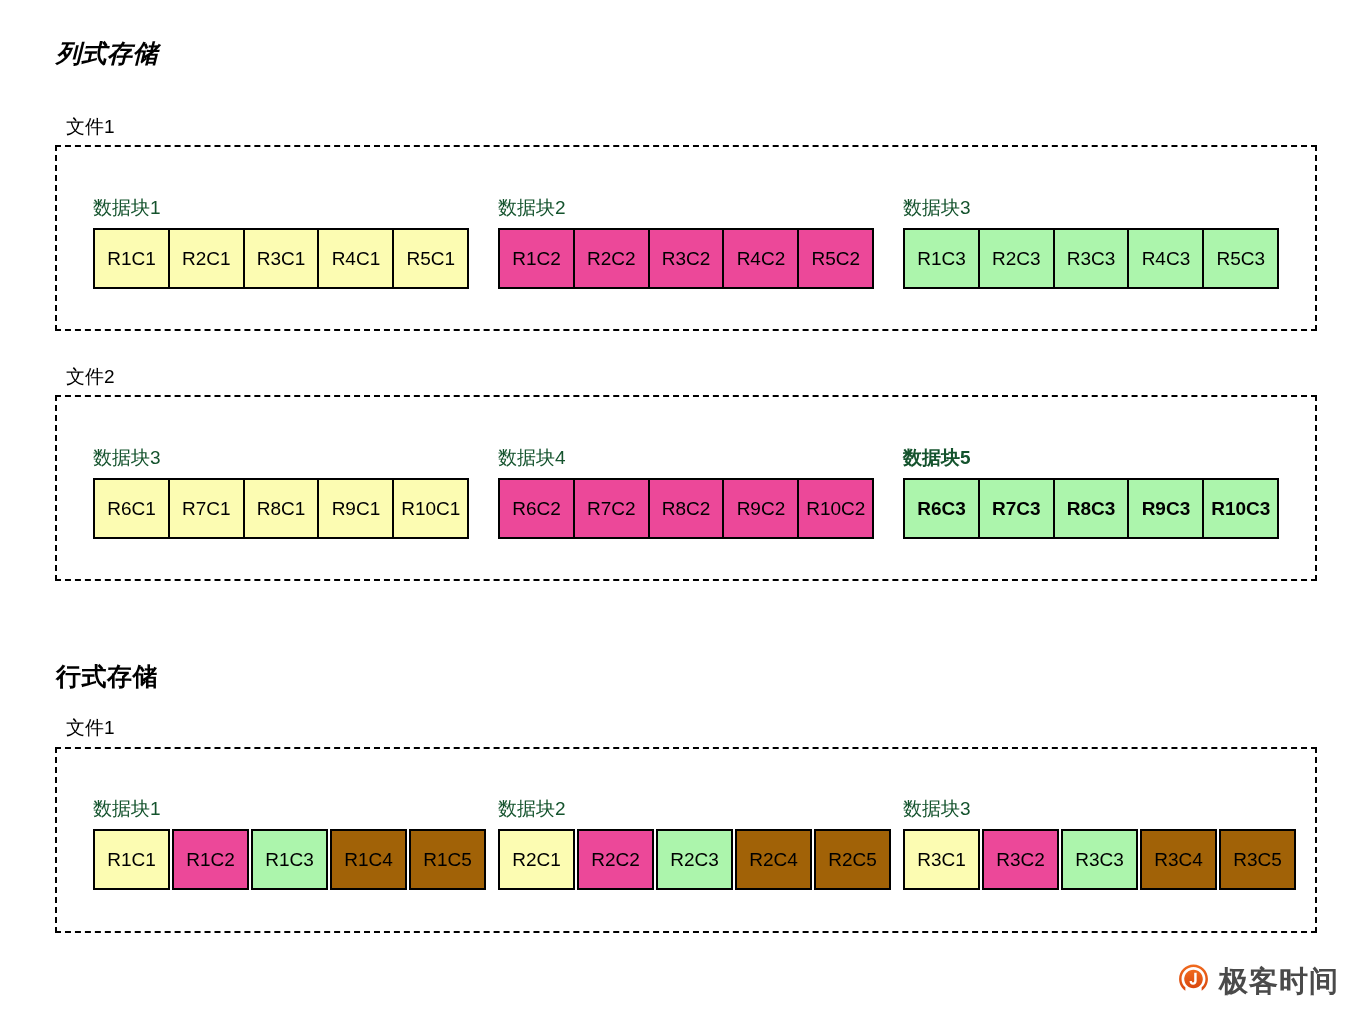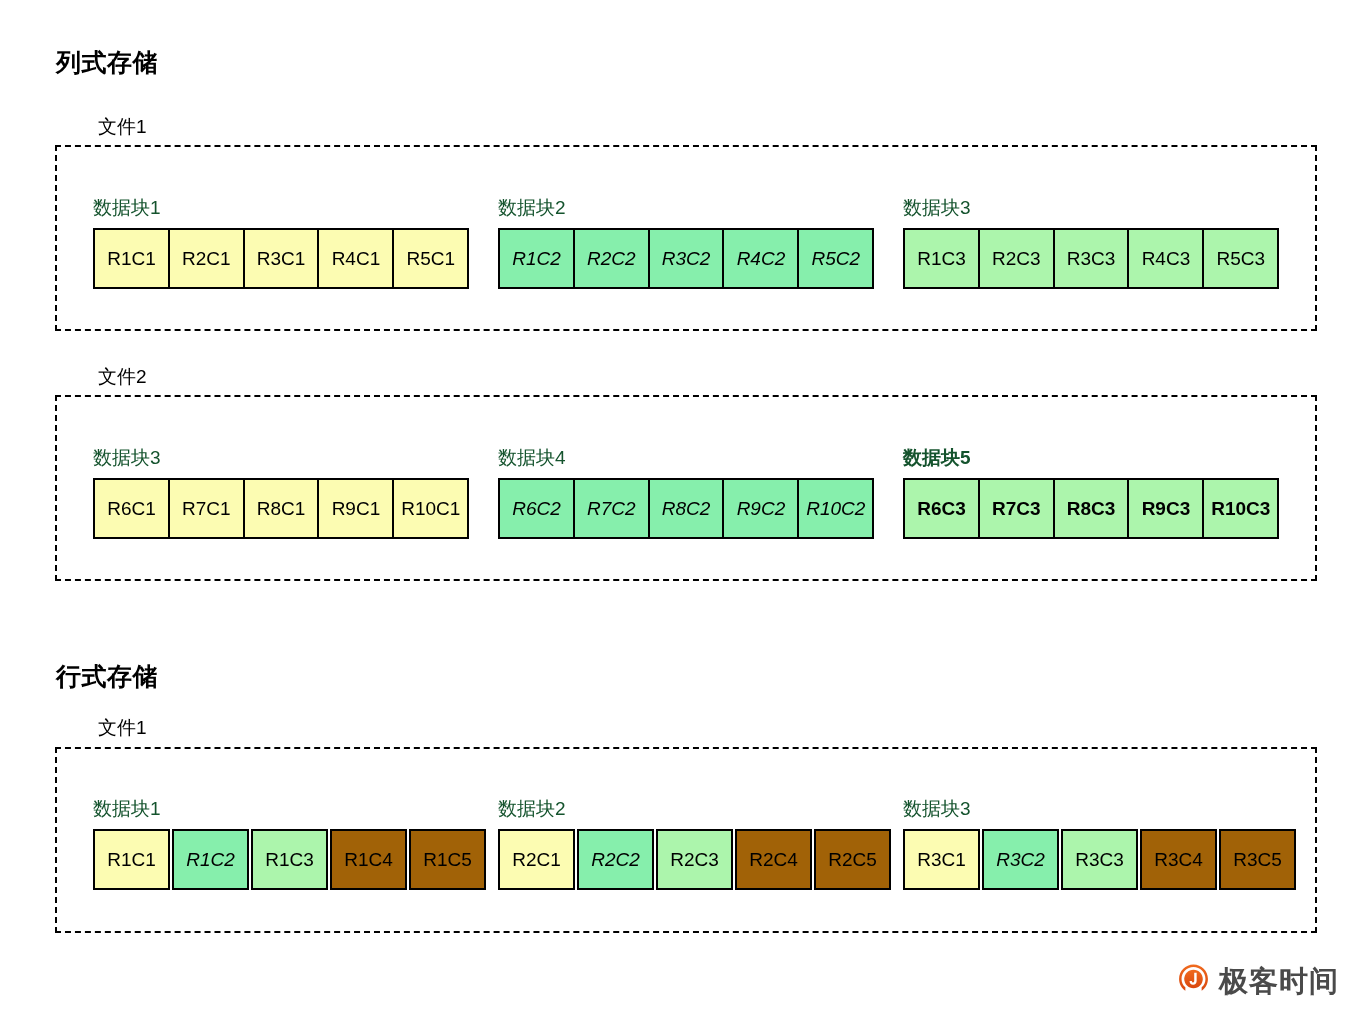--- a/index.html
+++ b/index.html
@@ -21,21 +21,20 @@
     color: #000;
     white-space: nowrap;
   }
 
   .file-label {
     position: absolute;
     font-size: 19px;
     font-weight: normal;
     color: #000;
     white-space: nowrap;
-    margin-left: 32px;
   }
 
   .file-box {
     position: absolute;
     border: 2.5px dashed #000000;
     background: transparent;
   }
 
   .block {
     position: absolute;
@@ -62,21 +61,21 @@
     line-height: 1;
     color: #000000;
     background: #ffffff;
     white-space: nowrap;
   }
   
   .cells.joined .cell + .cell { margin-left: -2.2px; }
   .cells.gapped .cell + .cell { margin-left: 2px; }
 
   .cell.yellow { background: #FCFCB2; }
-  .cell.cyan   { background: #86efac; font-style: italic; }
+  .cell.cyan   { background: #ec4899; }
   .cell.green  { background: #ACF5AC; }
   .cell.white  { background: #a16207; }
 
   
   .logo {
     position: absolute;
     display: flex;
     align-items: flex-end;
     gap: 9px;
   }
@@ -91,21 +90,21 @@
     letter-spacing: 1px;
     line-height: 1;
     white-space: nowrap;
   }
 </style>
 </head>
 <body>
 
 <div class="page">
 
-  <div class="section-title" style="left:56px; top:46px;">列式存储</div>
+  <div class="section-title" style="left:56px; top:37px;font-style:italic;">列式存储</div>
 
   <div class="file-label" style="left:66px; top:114px;">文件1</div>
 
   <div class="file-box" style="left:55px; top:145px; width:1262px; height:186px;"></div>
 
   <div class="block" style="left:93px; top:197px;">
     <div class="block-title">数据块1</div>
     <div class="cells joined">
       <div class="cell yellow">R1C1</div>
       <div class="cell yellow">R2C1</div>

